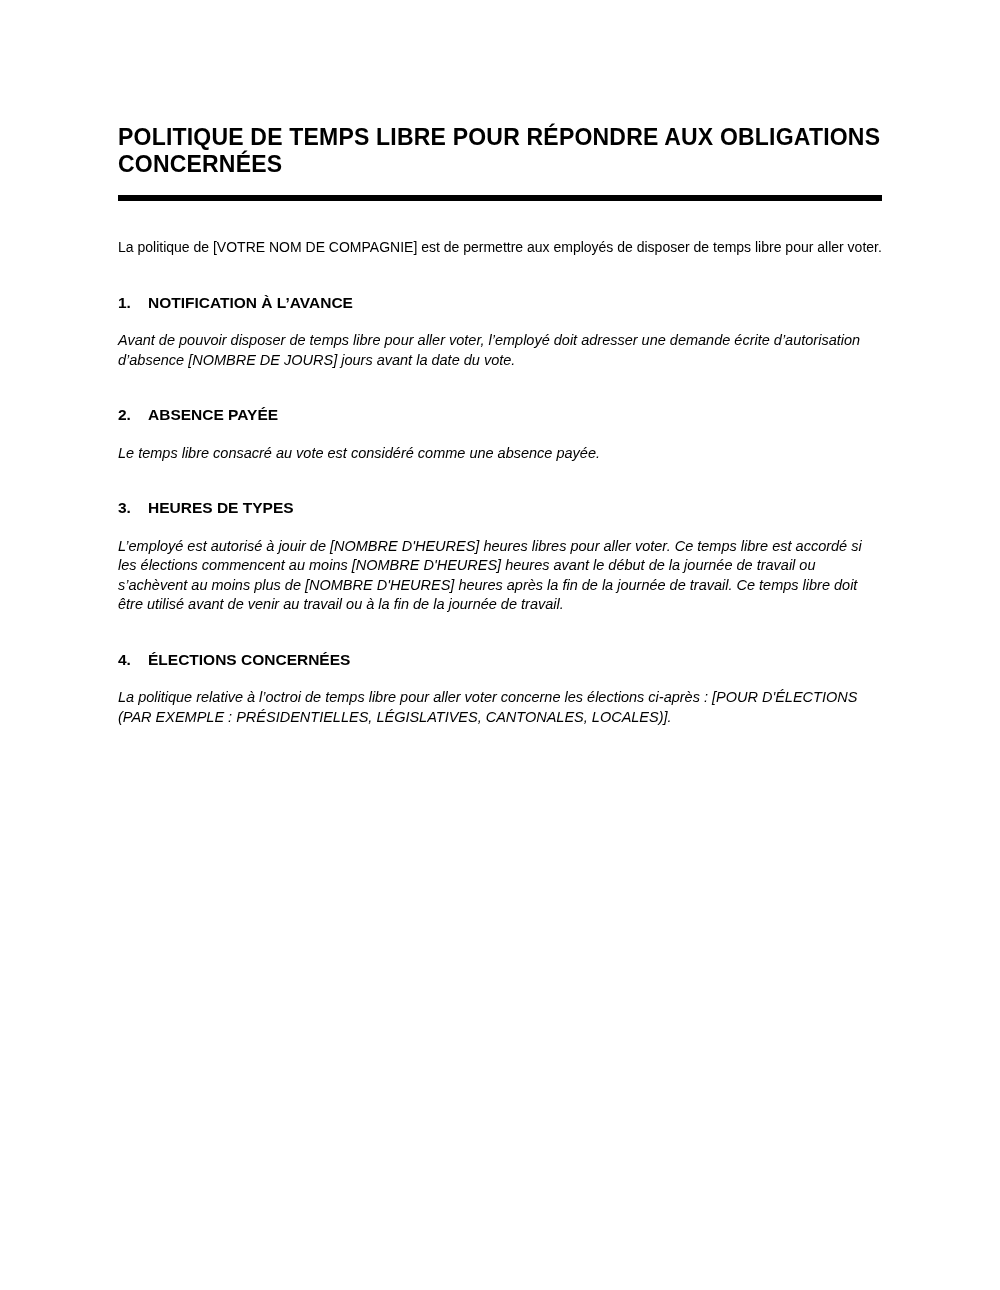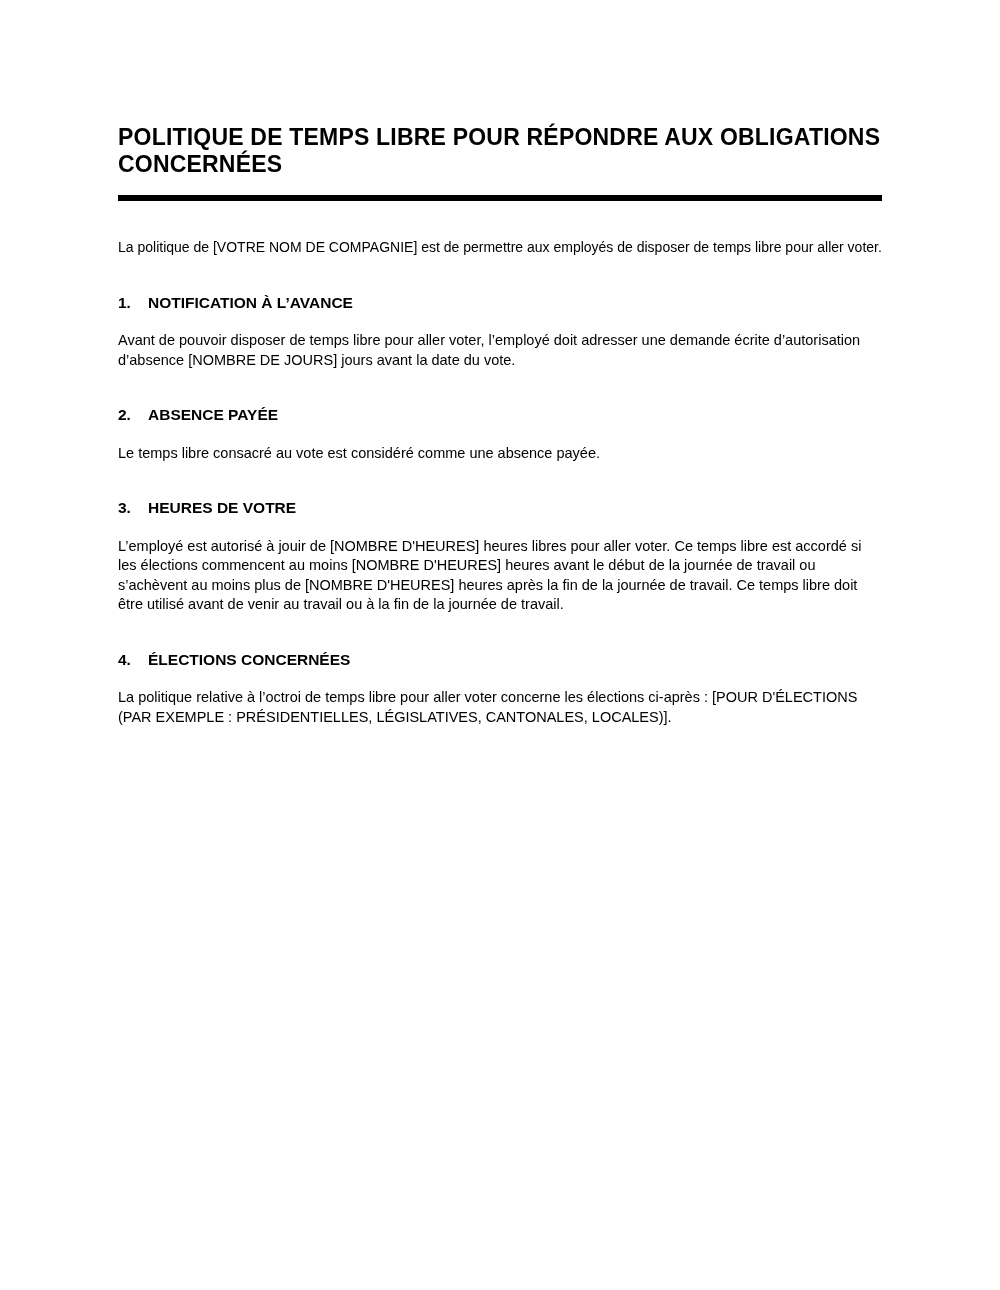--- a/index.html
+++ b/index.html
@@ -51,20 +51,21 @@
   }
   .section-number {
     flex: none;
     width: 30px;
   }
   .section-body {
     margin-top: 19px;
     font-size: 14.5px;
     line-height: 19.5px;
     text-align: left;
+    font-style: italic;
   }
 </style>
 </head>
 <body>
 
 <div class="page">
 
   <h1 class="doc-title">
     <span class="title-line">POLITIQUE DE TEMPS LIBRE POUR RÉPONDRE AUX OBLIGATIONS</span>
     <span class="title-line">CONCERNÉES</span>
@@ -86,21 +87,21 @@
     <div class="section-heading">
       <span class="section-number">2.</span>
       <span class="section-title">ABSENCE PAYÉE</span>
     </div>
     <p class="section-body">Le temps libre consacré au vote est considéré comme une absence payée.</p>
   </div>
 
   <div class="section">
     <div class="section-heading">
       <span class="section-number">3.</span>
-      <span class="section-title">HEURES DE VOTRE</span>
+      <span class="section-title">HEURES DE TYPES</span>
     </div>
     <p class="section-body">L’employé est autorisé à jouir de [NOMBRE D'HEURES] heures libres pour aller voter. Ce temps libre est accordé si les élections commencent au moins [NOMBRE D'HEURES] heures avant le début de la journée de travail ou s’achèvent au moins plus de [NOMBRE D'HEURES] heures après la fin de la journée de travail. Ce temps libre doit être utilisé avant de venir au travail ou à la fin de la journée de travail.</p>
   </div>
 
   <div class="section">
     <div class="section-heading">
       <span class="section-number">4.</span>
       <span class="section-title">ÉLECTIONS CONCERNÉES</span>
     </div>
     <p class="section-body">La politique relative à l’octroi de temps libre pour aller voter concerne les élections ci-après : [POUR D'ÉLECTIONS (PAR EXEMPLE : PRÉSIDENTIELLES, LÉGISLATIVES, CANTONALES, LOCALES)].</p>

